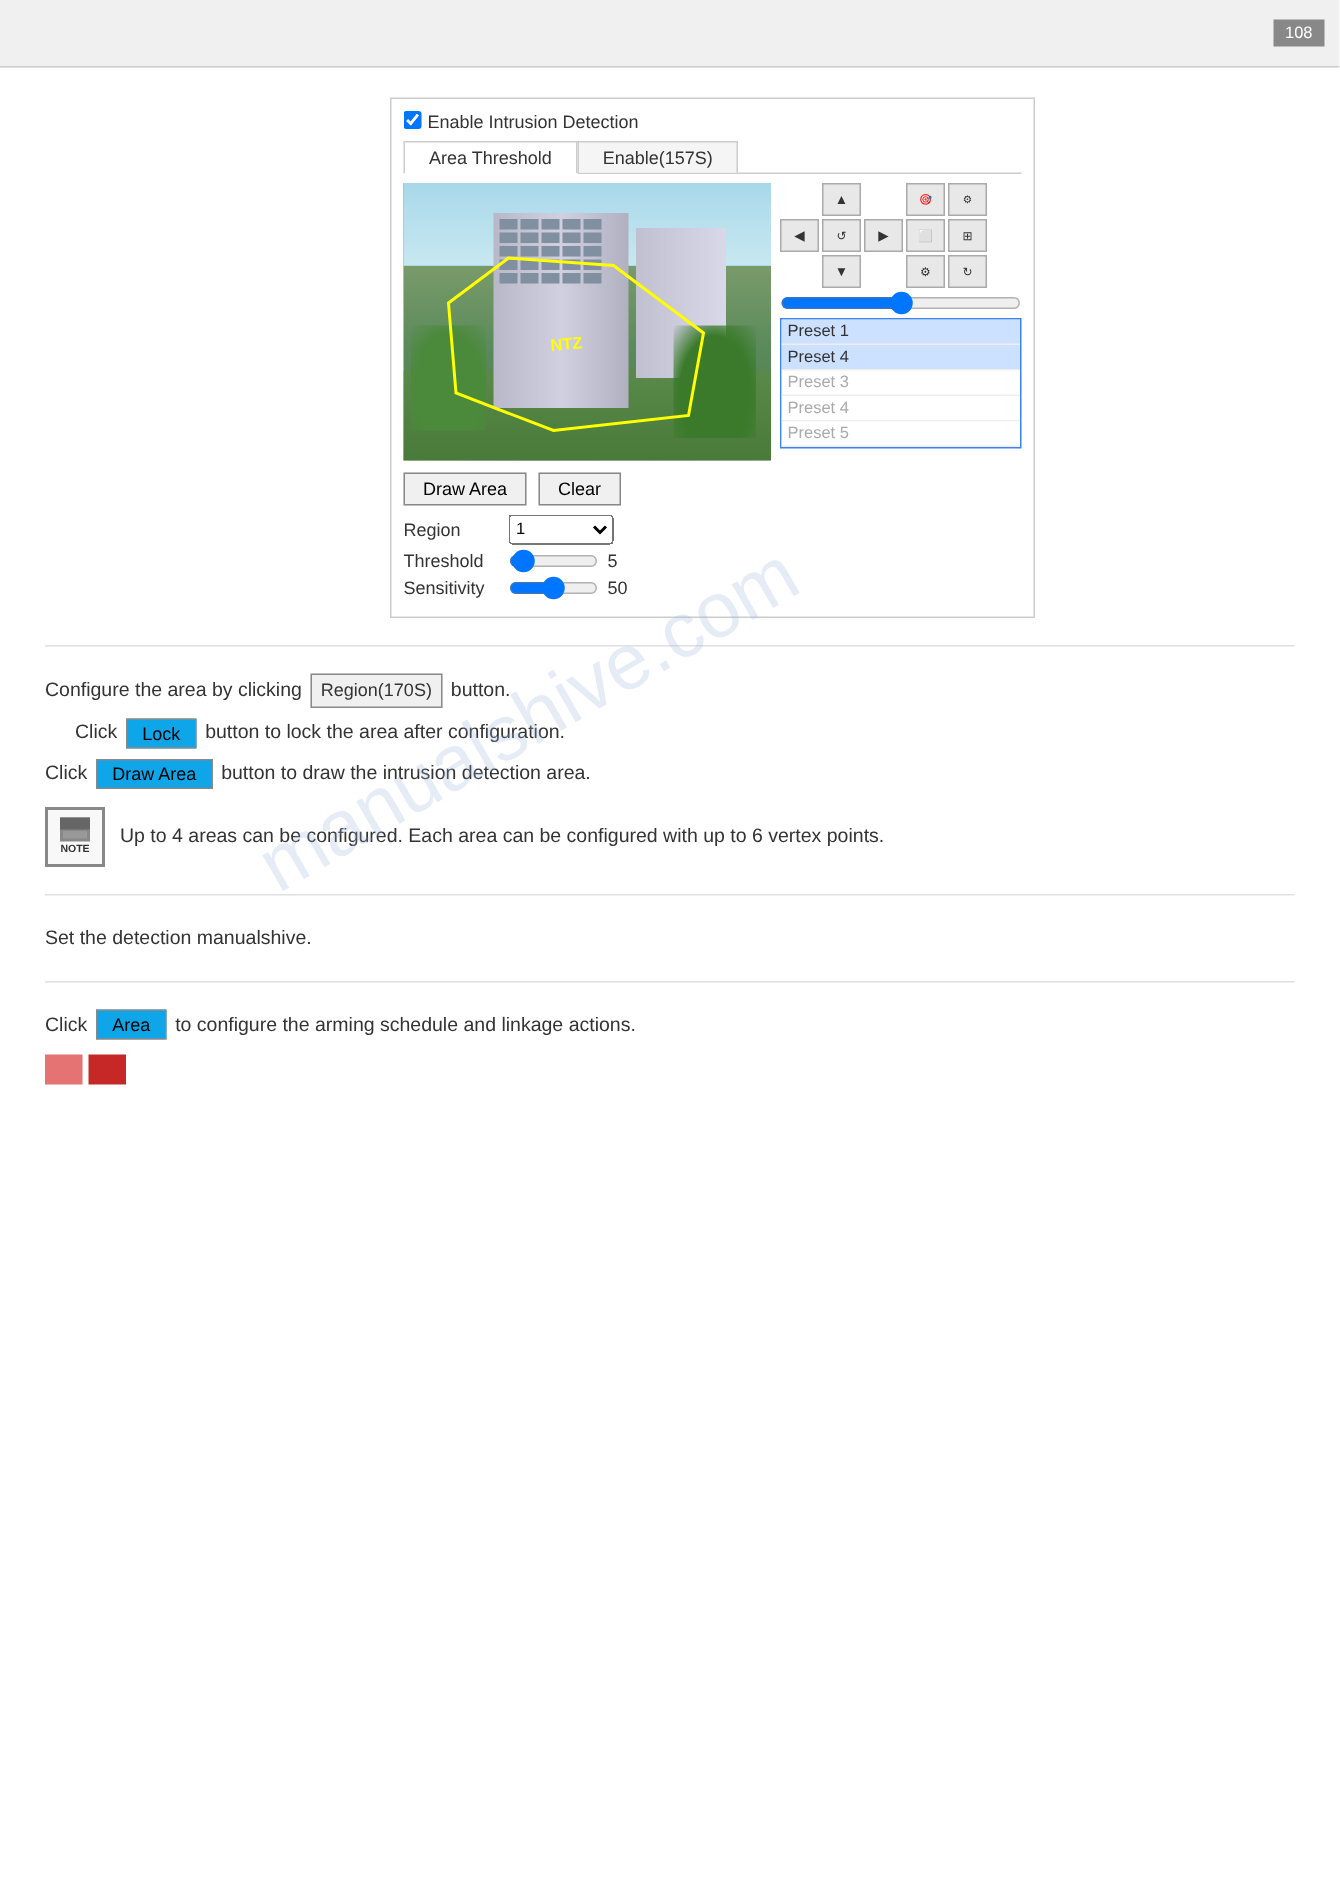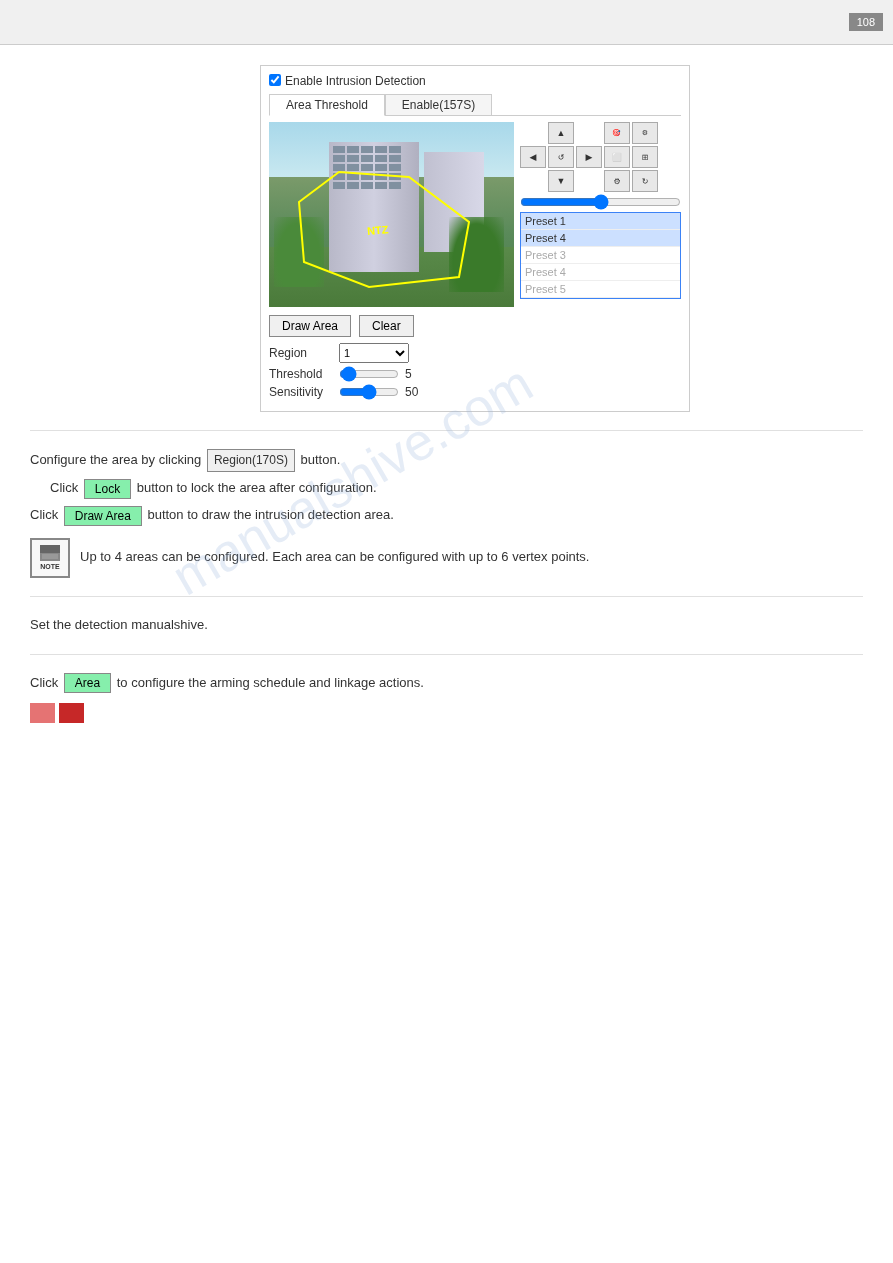--- a/index.html
+++ b/index.html
@@ -215,21 +215,21 @@
     }
     .desc-text p {
       margin-bottom: 6px;
     }
 
     
     .inline-btn {
       display: inline-block;
       padding: 2px 10px;
       border: 1px solid #888;
-      background: #86efac;
+      background: #0ea5e9;
       font-size: 12px;
       cursor: pointer;
       vertical-align: middle;
       margin: 0 2px;
     }
 
     .inline-tag {
       display: inline-block;
       border: 1px solid #888;
       background: #f0f0f0;

